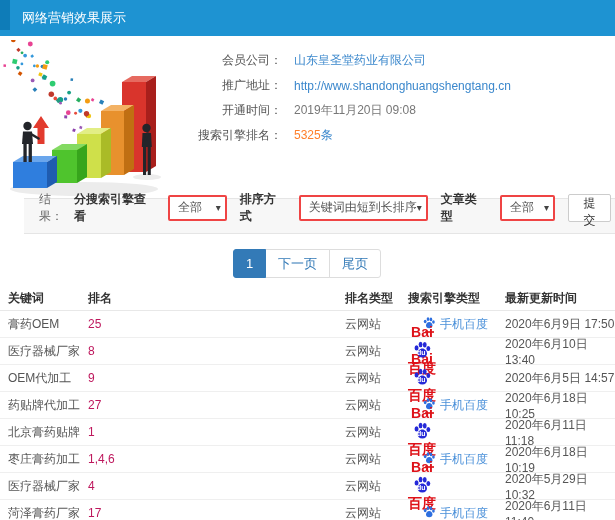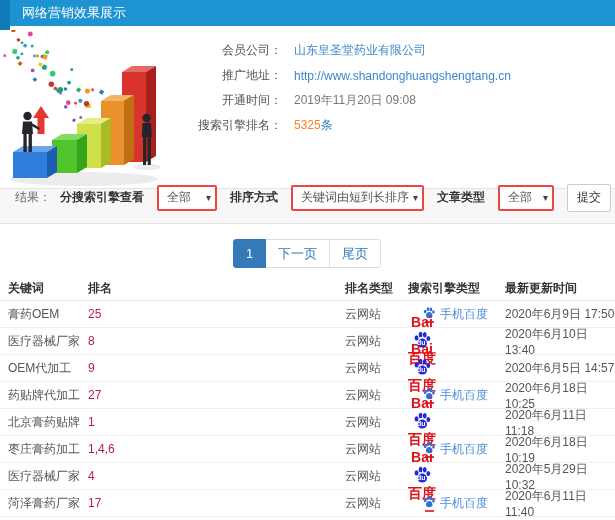--- a/index.html
+++ b/index.html
@@ -1,40 +1,40 @@
 <!DOCTYPE html>
 <html><head>
 <meta charset="utf-8">
 <style>
   * { box-sizing: border-box; margin: 0; padding: 0; }
   html,body { width:615px; height:520px; overflow:hidden; background:#fff;
     font-family:"Liberation Sans","DejaVu Sans",sans-serif; }
 
   
-  .header { height:26px; background:#1e93d2; color:#fff; font-size:13px;
+  .header { height:36px; background:#1e93d2; color:#fff; font-size:13px;
     display:flex; align-items:center; padding-left:22px; position:relative; }
   .header::before { content:""; position:absolute; left:0; top:0; width:10px; height:30px;
     background:#0e7cb8; }
 
   
   .info-section { display:flex; padding-top:4px; }
   .hero { width:192px; height:158px; flex:none; }
   .info-list { padding-top:8px; font-size:12px; color:#555; }
   .info-row { display:flex; align-items:center; height:25px; }
   .info-label { width:90px; text-align:right; color:#555; }
   .info-value { margin-left:12px; }
   a.link { color:#3a87cc; text-decoration:none; }
   .opened-value { color:#777; }
   .rank-count { color:#ff7f2a; }
   .rank-unit { color:#3a87cc; }
 
   
   .filter-bar { height:36px; background:#f7f7f7; border-top:1px solid #e5e5e5;
     border-bottom:1px solid #e5e5e5; display:flex; align-items:center;
-    padding:0 4px 17px 15px; font-size:12px; color:#666; }
+    padding:0 4px 17px 15px; font-size:12px; color:#666;margin-left:24px; }
   .filter-controls { margin-left:auto; display:flex; align-items:center; gap:13px;
     font-weight:bold; color:#333;justify-content:center; }
   .select { border:2px solid #ef4444; background:#fff; border-radius:2px; height:26px;
     display:inline-flex; align-items:center; padding:0 16px 0 8px; position:relative;
     font-weight:normal; color:#555; cursor:pointer; white-space:nowrap; overflow:hidden; }
   .select::after { content:"▾"; position:absolute; right:4px; color:#444; font-size:10px; }
   .w-engine { width:60px; }
   .w-sort  { width:133px; }
   .w-type  { width:56px; }
   .submit-btn { height:28px; border:1px solid #ccc; background:#fff; border-radius:2px;

